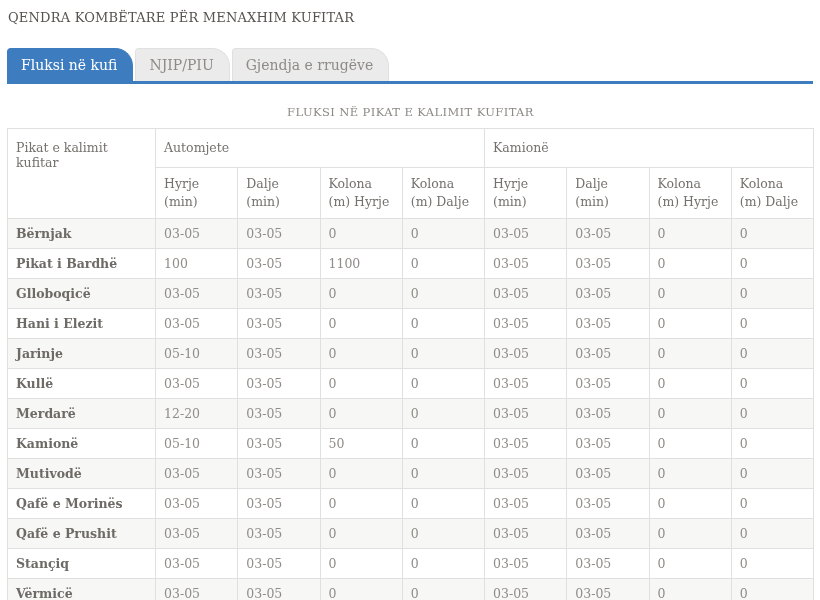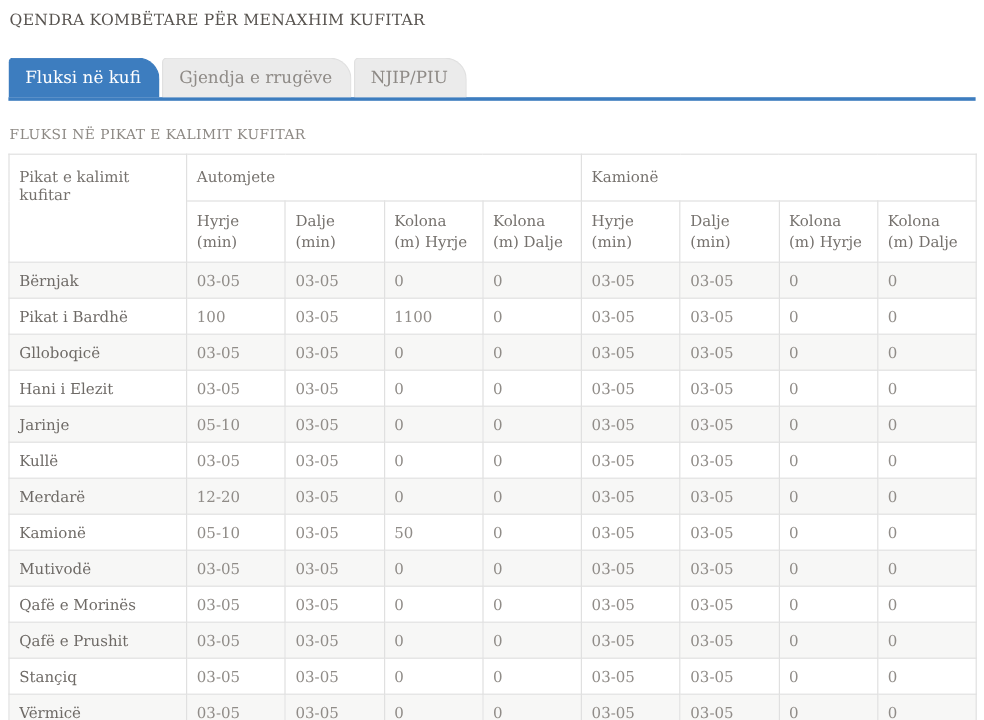--- a/index.html
+++ b/index.html
@@ -45,20 +45,21 @@
     border-color: var(--accent);
     color: #ffffff;
   }
 
   
   .section-title {
     margin: 21px 0 9px 1px;
     font-size: 11.5px;
     color: #8d8984;
     letter-spacing: 0.4px;
+    text-align: center;
   }
 
   
   table {
     width: 806px;
     border-collapse: collapse;
     table-layout: fixed;
     font-size: 12.5px;
   }
   col.c-name { width: 148px; }
@@ -71,39 +72,39 @@
     overflow: hidden;
   }
   thead th {
     font-weight: normal;
     color: #75716d;
     background: #ffffff;
   }
   thead tr.group-row th { padding: 11px 8px 12px 8px; }
   thead tr.sub-row th   { padding: 7px 8px; line-height: 1.45; }
   tbody th {
-    font-weight: normal;
+    font-weight: bold;
     color: #6e6a66;
     padding: 7px 8px;
   }
   tbody td { color: #908c88; padding: 7px 8px; }
   tbody tr:nth-child(odd) { background: #f7f7f6; }
   tbody tr:nth-child(even) { background: #ffffff; }
 </style>
 </head>
 <body>
 
 <div class="page">
 
   <div class="page-title">QENDRA KOMBËTARE PËR MENAXHIM KUFITAR</div>
 
   <div class="tabbar">
     <a class="tab active">Fluksi në kufi</a>
+    <a class="tab">NJIP/PIU</a>
     <a class="tab">Gjendja e rrugëve</a>
-    <a class="tab">NJIP/PIU</a>
   </div>
 
   <div class="section-title">FLUKSI NË PIKAT E KALIMIT KUFITAR</div>
 
   <table>
     <colgroup>
       <col class="c-name">
       <col class="c-val">
         <col class="c-val">
         <col class="c-val">

